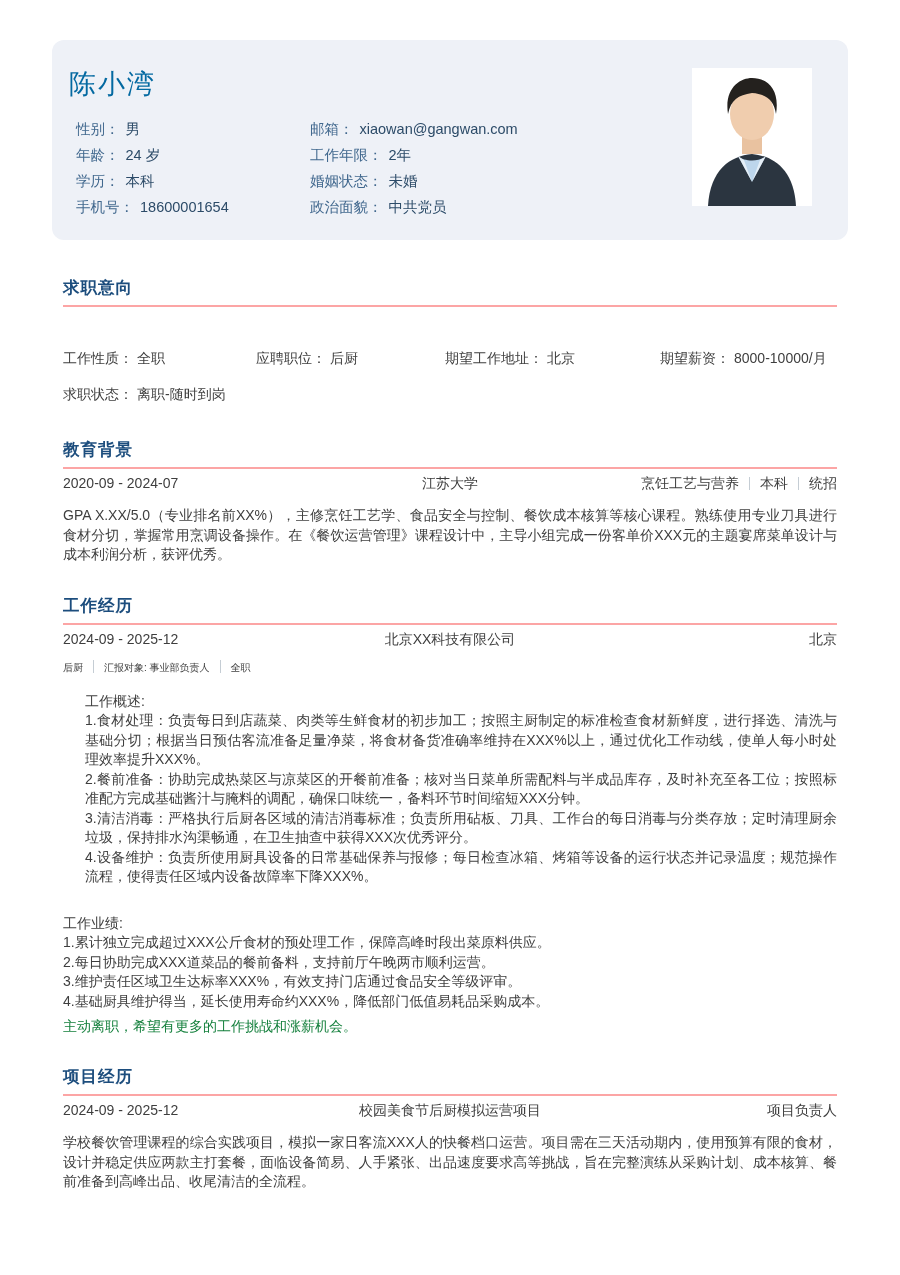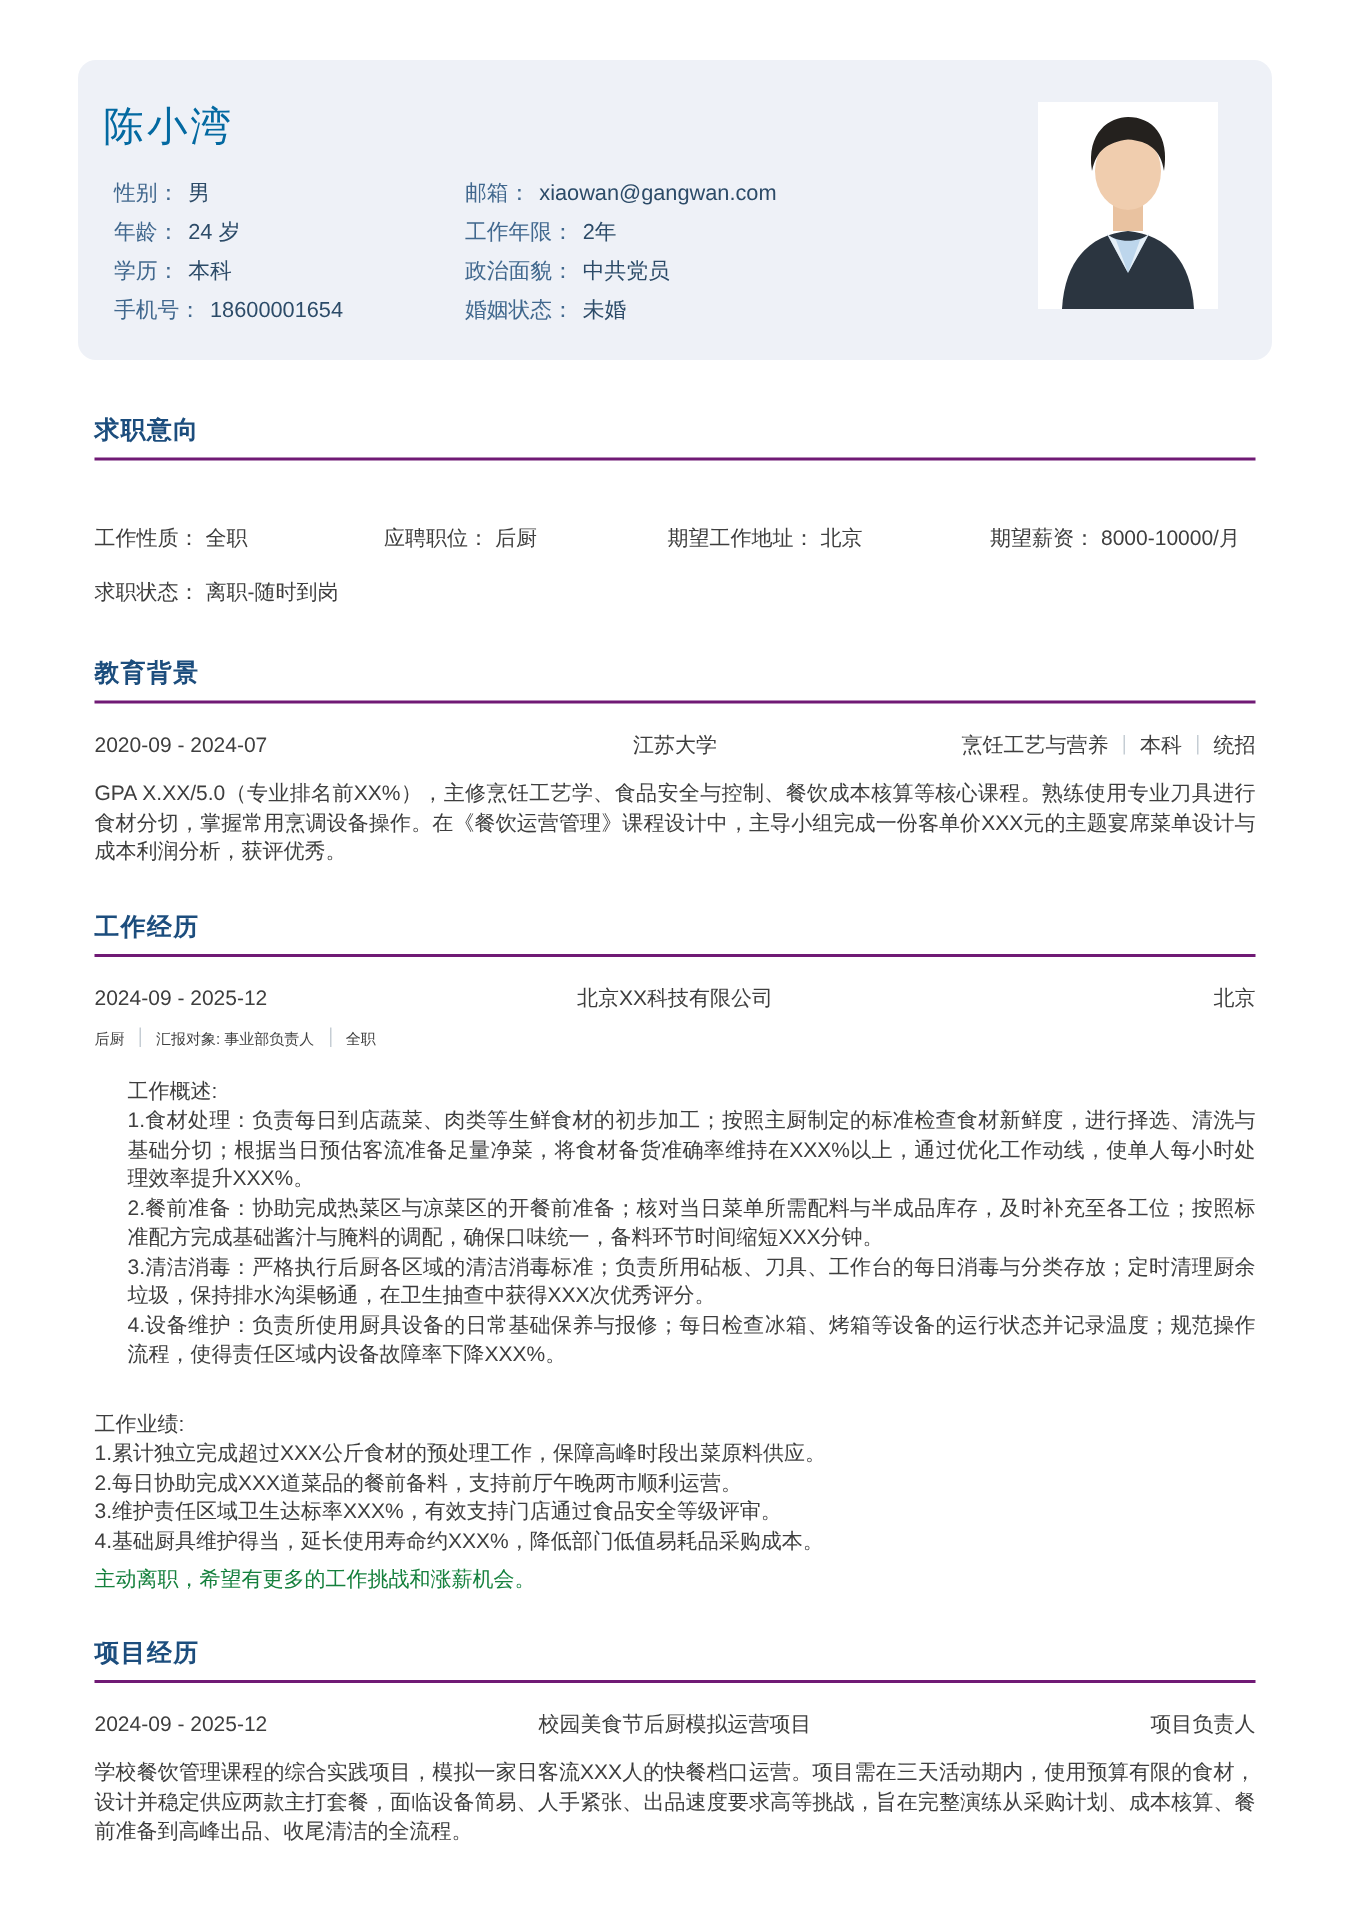--- a/index.html
+++ b/index.html
@@ -35,37 +35,37 @@
     width:120px; height:138px; overflow:hidden;
     background:#ffffff;
   }
   .photo svg { display:block; width:100%; height:100%; }
   
   .content { position:absolute; left:63px; top:240px; width:774px; }
   .section-title {
     font-size:16.5px; line-height:19px; font-weight:bold;
     color:#1c4d7d; letter-spacing:1px;
     padding-bottom:8px;
-    border-bottom:2px solid #701a75;
+    border-bottom:2px solid #fca5a5;
   }
   .sec { margin-top:36px; }
   .sec.first { margin-top:38px; }
   .sec.tight { margin-top:31px; }
   
   .intent-row { display:flex; margin-top:41px; font-size:14px; line-height:20px; }
   .intent-row + .intent-row { margin-top:16px; }
   .intent-cell { white-space:nowrap; }
   .intent-cell.c0 { width:193px; }
   .intent-cell.c1 { width:189px; }
   .intent-cell.c2 { width:215px; }
   .intent-cell.c3 { flex:1; }
   .intent-label { color:#3e3e3e; margin-right:4px; }
   .intent-value { color:#3e3e3e; }
   
-  .meta-row { display:flex; margin-top:17px; font-size:14px; line-height:20px; align-items:baseline; }
+  .meta-row { display:flex; margin-top:4px; font-size:14px; line-height:20px; align-items:baseline; }
   .meta-left   { width:220px; white-space:nowrap; }
   .meta-center { flex:1; text-align:center; white-space:nowrap; }
   .meta-right  { width:220px; text-align:right; white-space:nowrap; }
   
   .para { margin-top:13px; font-size:14px; line-height:19.5px; color:#3e3e3e; text-align:justify; }
   .desc-line { font-size:14px; line-height:19.5px; color:#3e3e3e; text-align:justify; }
   .tags-row { margin-top:9px; font-size:10px; line-height:20px; white-space:nowrap; }
   .pipe {
     display:inline-block; width:1px; height:13px;
     background:#c5cdd4; margin:0 10px; vertical-align:-2px;
@@ -98,24 +98,24 @@
     </div>
 
     <div class="info-col right">
       <div class="info-row">
         <span class="info-label">邮箱：</span><span class="info-value">xiaowan@gangwan.com</span>
       </div>
       <div class="info-row">
         <span class="info-label">工作年限：</span><span class="info-value">2年</span>
       </div>
       <div class="info-row">
+        <span class="info-label">婚姻状态：</span><span class="info-value">未婚</span>
+      </div>
+      <div class="info-row">
         <span class="info-label">政治面貌：</span><span class="info-value">中共党员</span>
-      </div>
-      <div class="info-row">
-        <span class="info-label">婚姻状态：</span><span class="info-value">未婚</span>
       </div>
     </div>
 
     <div class="photo">
       <svg viewBox="0 0 120 138">
         <rect width="120" height="138" fill="#ffffff"></rect>
         <rect x="50" y="60" width="20" height="26" fill="#e9c2a0"></rect>
         <ellipse cx="60" cy="46" rx="22" ry="26" fill="#f0cdae"></ellipse>
         <path d="M36 46 C32 20 48 10 60 10 C76 10 88 22 84 46 C82 32 74 26 60 25 C46 27 39 32 36 46 Z" fill="#24211e"></path>
         <path d="M16 138 C18 102 38 88 60 86 C82 88 102 102 104 138 Z" fill="#2b3540"></path>

